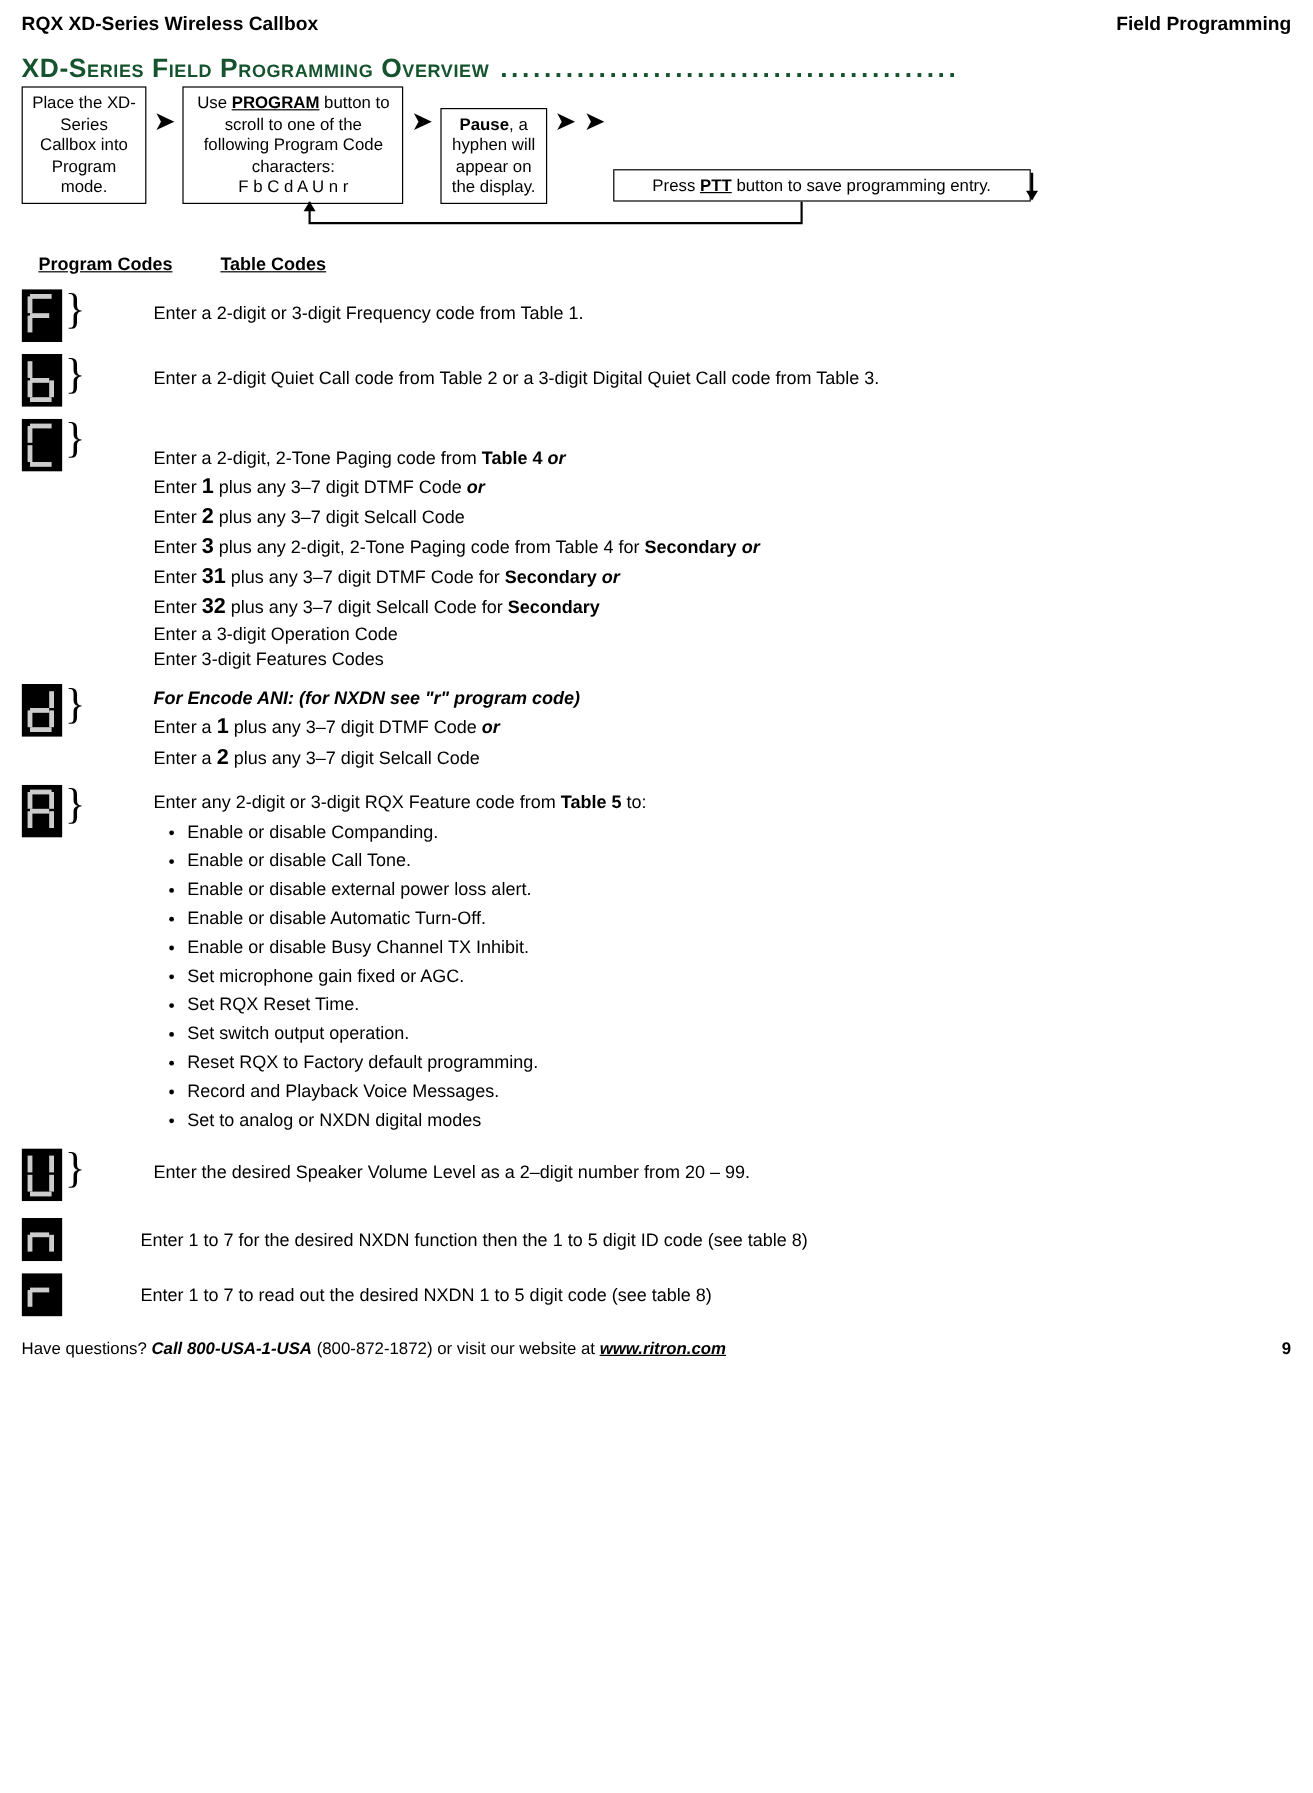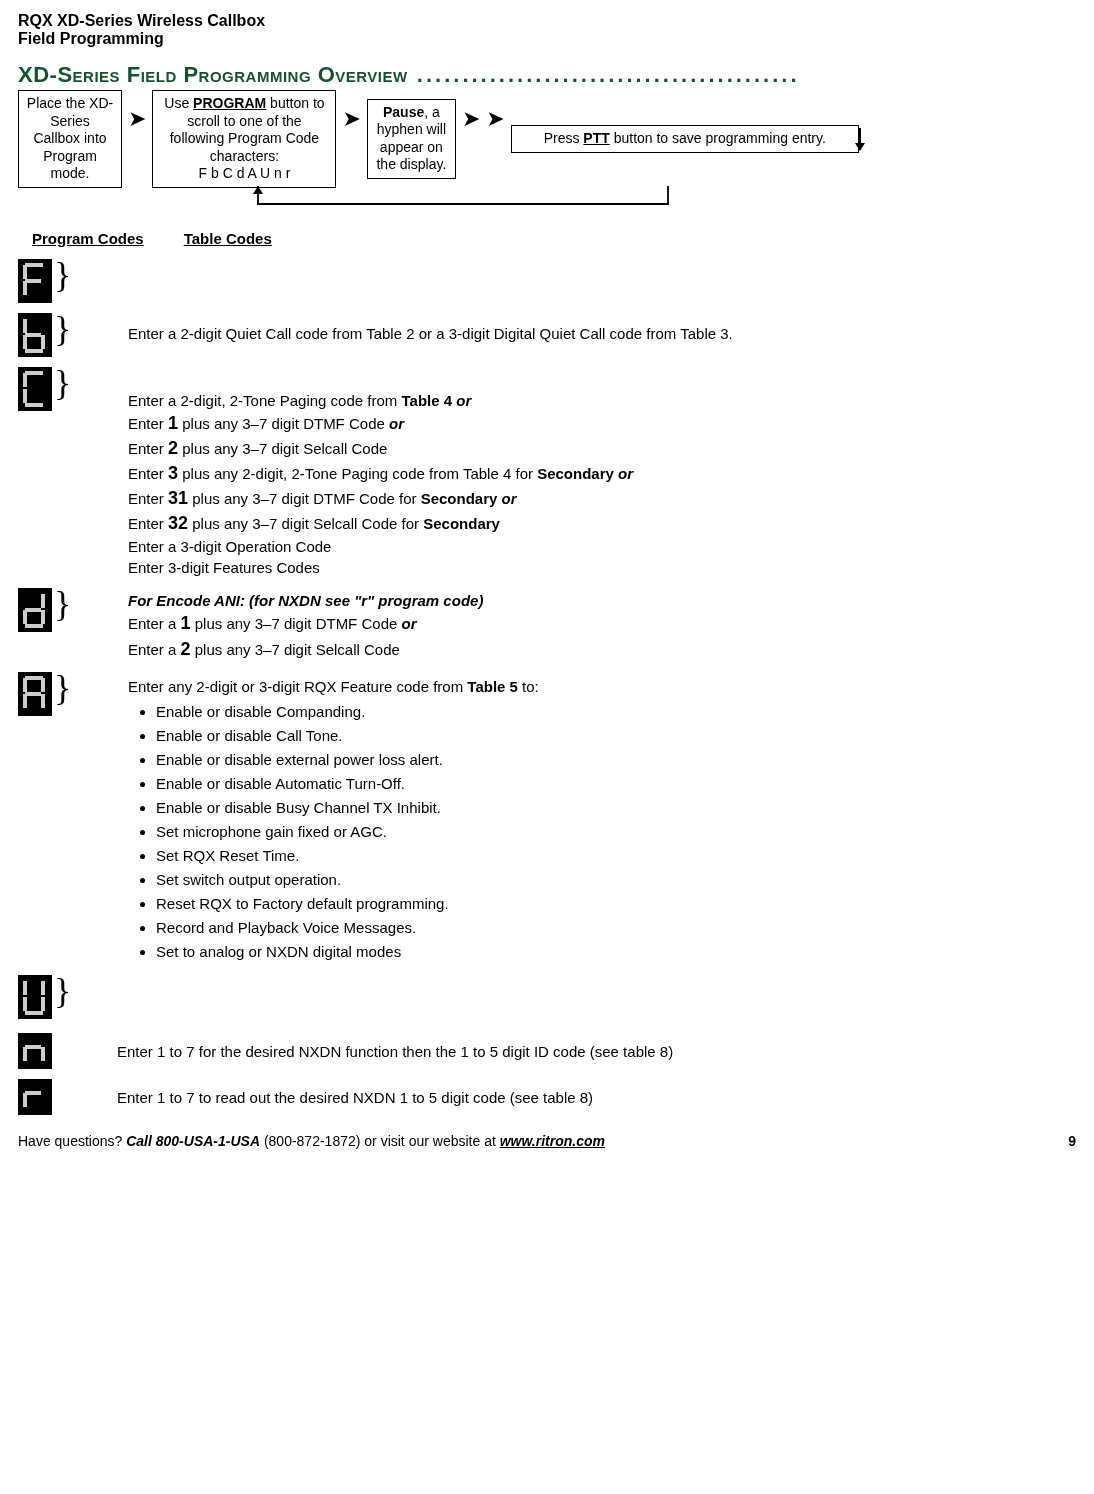--- a/index.html
+++ b/index.html
@@ -10,39 +10,38 @@
     color: #000;
     width: 1058px;
   }
   .header-row {
     display: flex;
     justify-content: space-between;
     font-weight: bold;
     font-size: 16px;
     margin-bottom: 6px;
     font-family: "Trebuchet MS", Arial, sans-serif;
-    flex-direction: column;
   }
   .section-title {
     color: #14532d;
     font-weight: bold;
     font-size: 22px;
     font-variant: small-caps;
     letter-spacing: 0.5px;
     margin: 14px 0 2px 0;
     position: relative;
     font-family: "Trebuchet MS", Arial, sans-serif;
   }
   .section-title .dots {
     letter-spacing: 3px;
     font-size: 22px;
   }
   .flow-row {
     display: flex;
-    align-items: center;
+    align-items: flex-end;
     gap: 6px;
     margin-bottom: 4px;
   }
   .flow-box {
     border: 1.5px solid #000;
     text-align: center;
     padding: 4px 6px;
     font-size: 14px;
     line-height: 1.25;
   }
@@ -180,20 +179,21 @@
   <svg class="seg-icon seg" viewBox="0 0 34 44">
       <rect width="34" height="44" fill="#000"></rect>
       <g fill="#ccc">
         <rect x="7" y="4" width="18" height="4"></rect>
         <rect x="5" y="6" width="4" height="14"></rect>
         <rect x="7" y="20" width="16" height="4"></rect>
         <rect x="5" y="22" width="4" height="14"></rect>
       </g>
     </svg>
   <div class="brace">}</div>
+  <div class="desc">Enter a 2-digit or 3-digit Frequency code from Table 1.</div>
 </div>
 
 <div class="code-row">
   <svg class="seg-icon seg" viewBox="0 0 34 44">
       <rect width="34" height="44" fill="#000"></rect>
       <g fill="#ccc">
         <rect x="5" y="6" width="4" height="14"></rect>
         <rect x="7" y="20" width="16" height="4"></rect>
         <rect x="5" y="22" width="4" height="14"></rect>
         <rect x="23" y="22" width="4" height="14"></rect>
@@ -283,20 +283,21 @@
       <rect width="34" height="44" fill="#000"></rect>
       <g fill="#ccc">
         <rect x="5" y="6" width="4" height="14"></rect>
         <rect x="23" y="6" width="4" height="14"></rect>
         <rect x="5" y="22" width="4" height="14"></rect>
         <rect x="23" y="22" width="4" height="14"></rect>
         <rect x="7" y="36" width="18" height="4"></rect>
       </g>
     </svg>
   <div class="brace">}</div>
+  <div class="desc">Enter the desired Speaker Volume Level as a 2–digit number from 20 – 99.</div>
 </div>
 
 <div class="code-row" style="margin-top:14px">
   <svg class="seg-icon seg" style="width:34px;height:36px" viewBox="0 0 34 36">
       <rect width="34" height="36" fill="#000"></rect>
       <g fill="#ccc">
         <rect x="7" y="12" width="16" height="4"></rect>
         <rect x="5" y="14" width="4" height="14"></rect>
         <rect x="23" y="14" width="4" height="14"></rect>
       </g>

